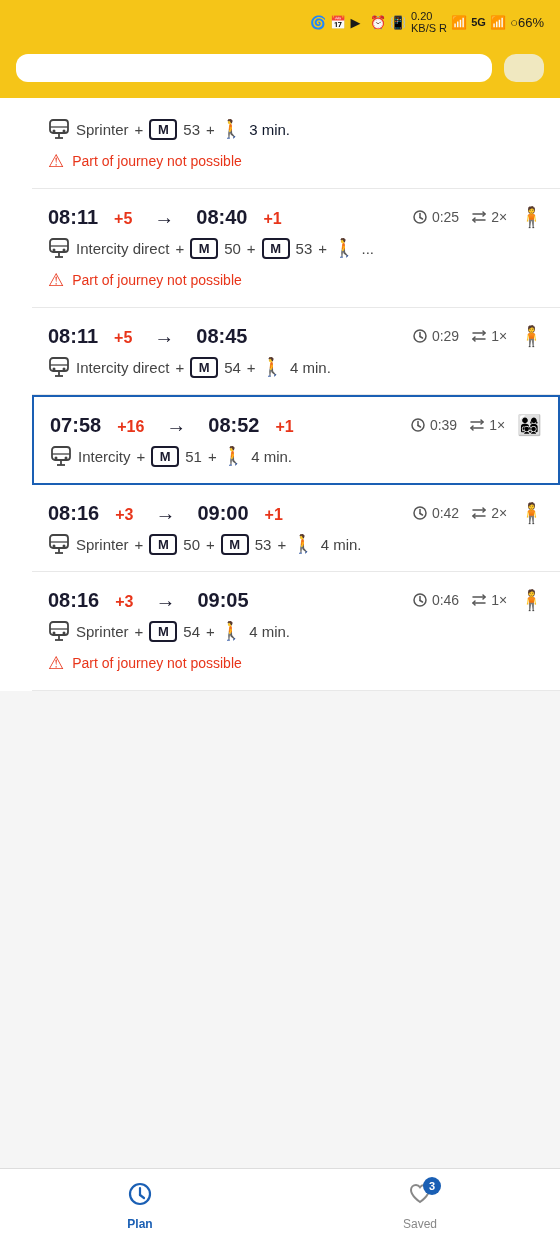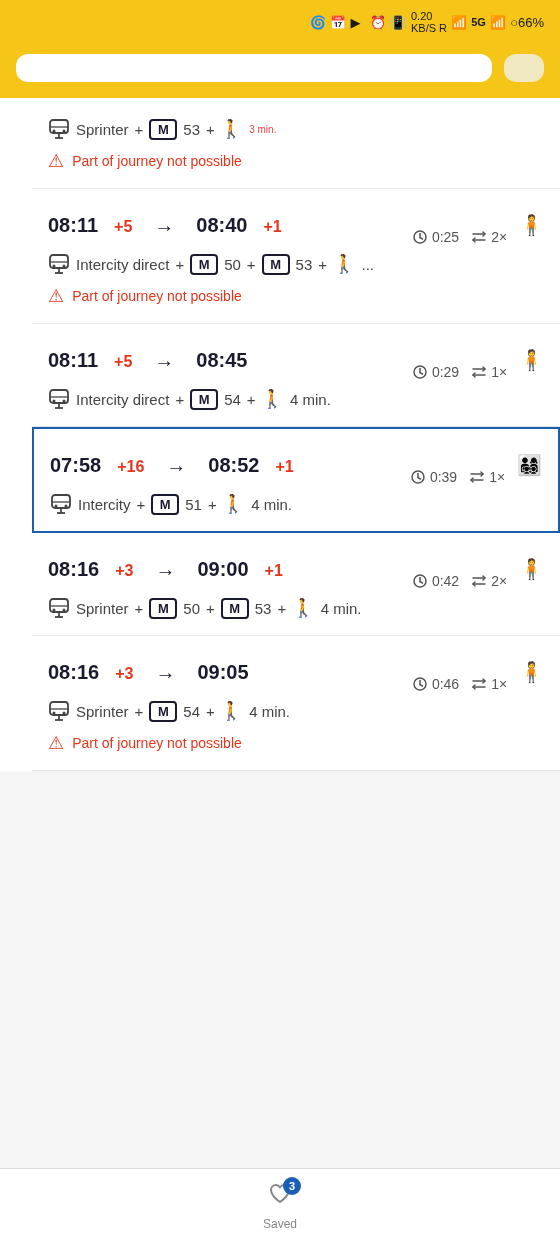--- a/index.html
+++ b/index.html
@@ -104,21 +104,20 @@
       display: flex;
       align-items: center;
       gap: 12px;
       font-size: 14px;
       color: #555;
     }
     .meta-item {
       display: flex;
       align-items: center;
       gap: 4px;
-      margin-top: 24px;
     }
 
     .transport-row {
       display: flex;
       align-items: center;
       gap: 6px;
       font-size: 15px;
       color: #444;
       margin-top: 4px;
       flex-wrap: wrap;
@@ -243,21 +242,21 @@
         <line x1="11" y1="15" x2="11" y2="20" stroke="#444" stroke-width="1.8"></line>
         <line x1="7" y1="20" x2="15" y2="20" stroke="#444" stroke-width="1.8"></line>
       </svg>
     </span>
     <span style="font-size:15px;color:#444">Sprinter</span>
     <span style="font-size:15px;color:#444">+</span>
     <span class="metro-badge">M</span>
     <span style="font-size:15px;color:#444">53</span>
     <span style="font-size:15px;color:#444">+</span>
     <span style="font-size:18px">🚶</span>
-    <span style="font-size:10px;color:#ef4444">3 min.</span>
+    <span style="font-size:15px;color:#0f172a">3 min.</span>
   </div>
   <div class="warning-row">
     <span style="color:#e8351a;font-size:18px">⚠</span>
     <span>Part of journey not possible</span>
   </div>
 </div>
       <div class="journey-item">
     <div class="journey-row">
       <div class="time-section">
         <span class="time-main">08:11</span>
@@ -524,20 +523,30 @@
         <span style="color:#e8351a;font-size:18px">⚠</span>
         <span>Part of journey not possible</span>
       </div>
 
   </div>
     </div>
 </div>
 
 <nav class="bottom-nav">
 
+  <div class="nav-item">
+    <span class="nav-icon active">
+      <svg width="26" height="26" viewBox="0 0 26 26" fill="none">
+        <circle cx="13" cy="13" r="10" stroke="#1a5fb4" stroke-width="2.2"></circle>
+        <line x1="13" y1="7" x2="13" y2="14" stroke="#1a5fb4" stroke-width="2.2" stroke-linecap="round"></line>
+        <line x1="13" y1="14" x2="17" y2="17" stroke="#1a5fb4" stroke-width="2.2" stroke-linecap="round"></line>
+      </svg>
+    </span>
+    <span class="nav-label active">Plan</span>
+  </div>
 
 
 
   <div class="nav-item">
     <span class="nav-icon nav-badge">
       <svg width="26" height="26" viewBox="0 0 26 26" fill="none">
         <path d="M13 21 C13 21 4 15 4 9 C4 6.2 6.2 4 9 4 C10.8 4 12.2 5 13 6.2 C13.8 5 15.2 4 17 4 C19.8 4 22 6.2 22 9 C22 15 13 21 13 21Z" stroke="#888" stroke-width="2" fill="none"></path>
       </svg>
       <span class="badge-dot">3</span>
     </span>

